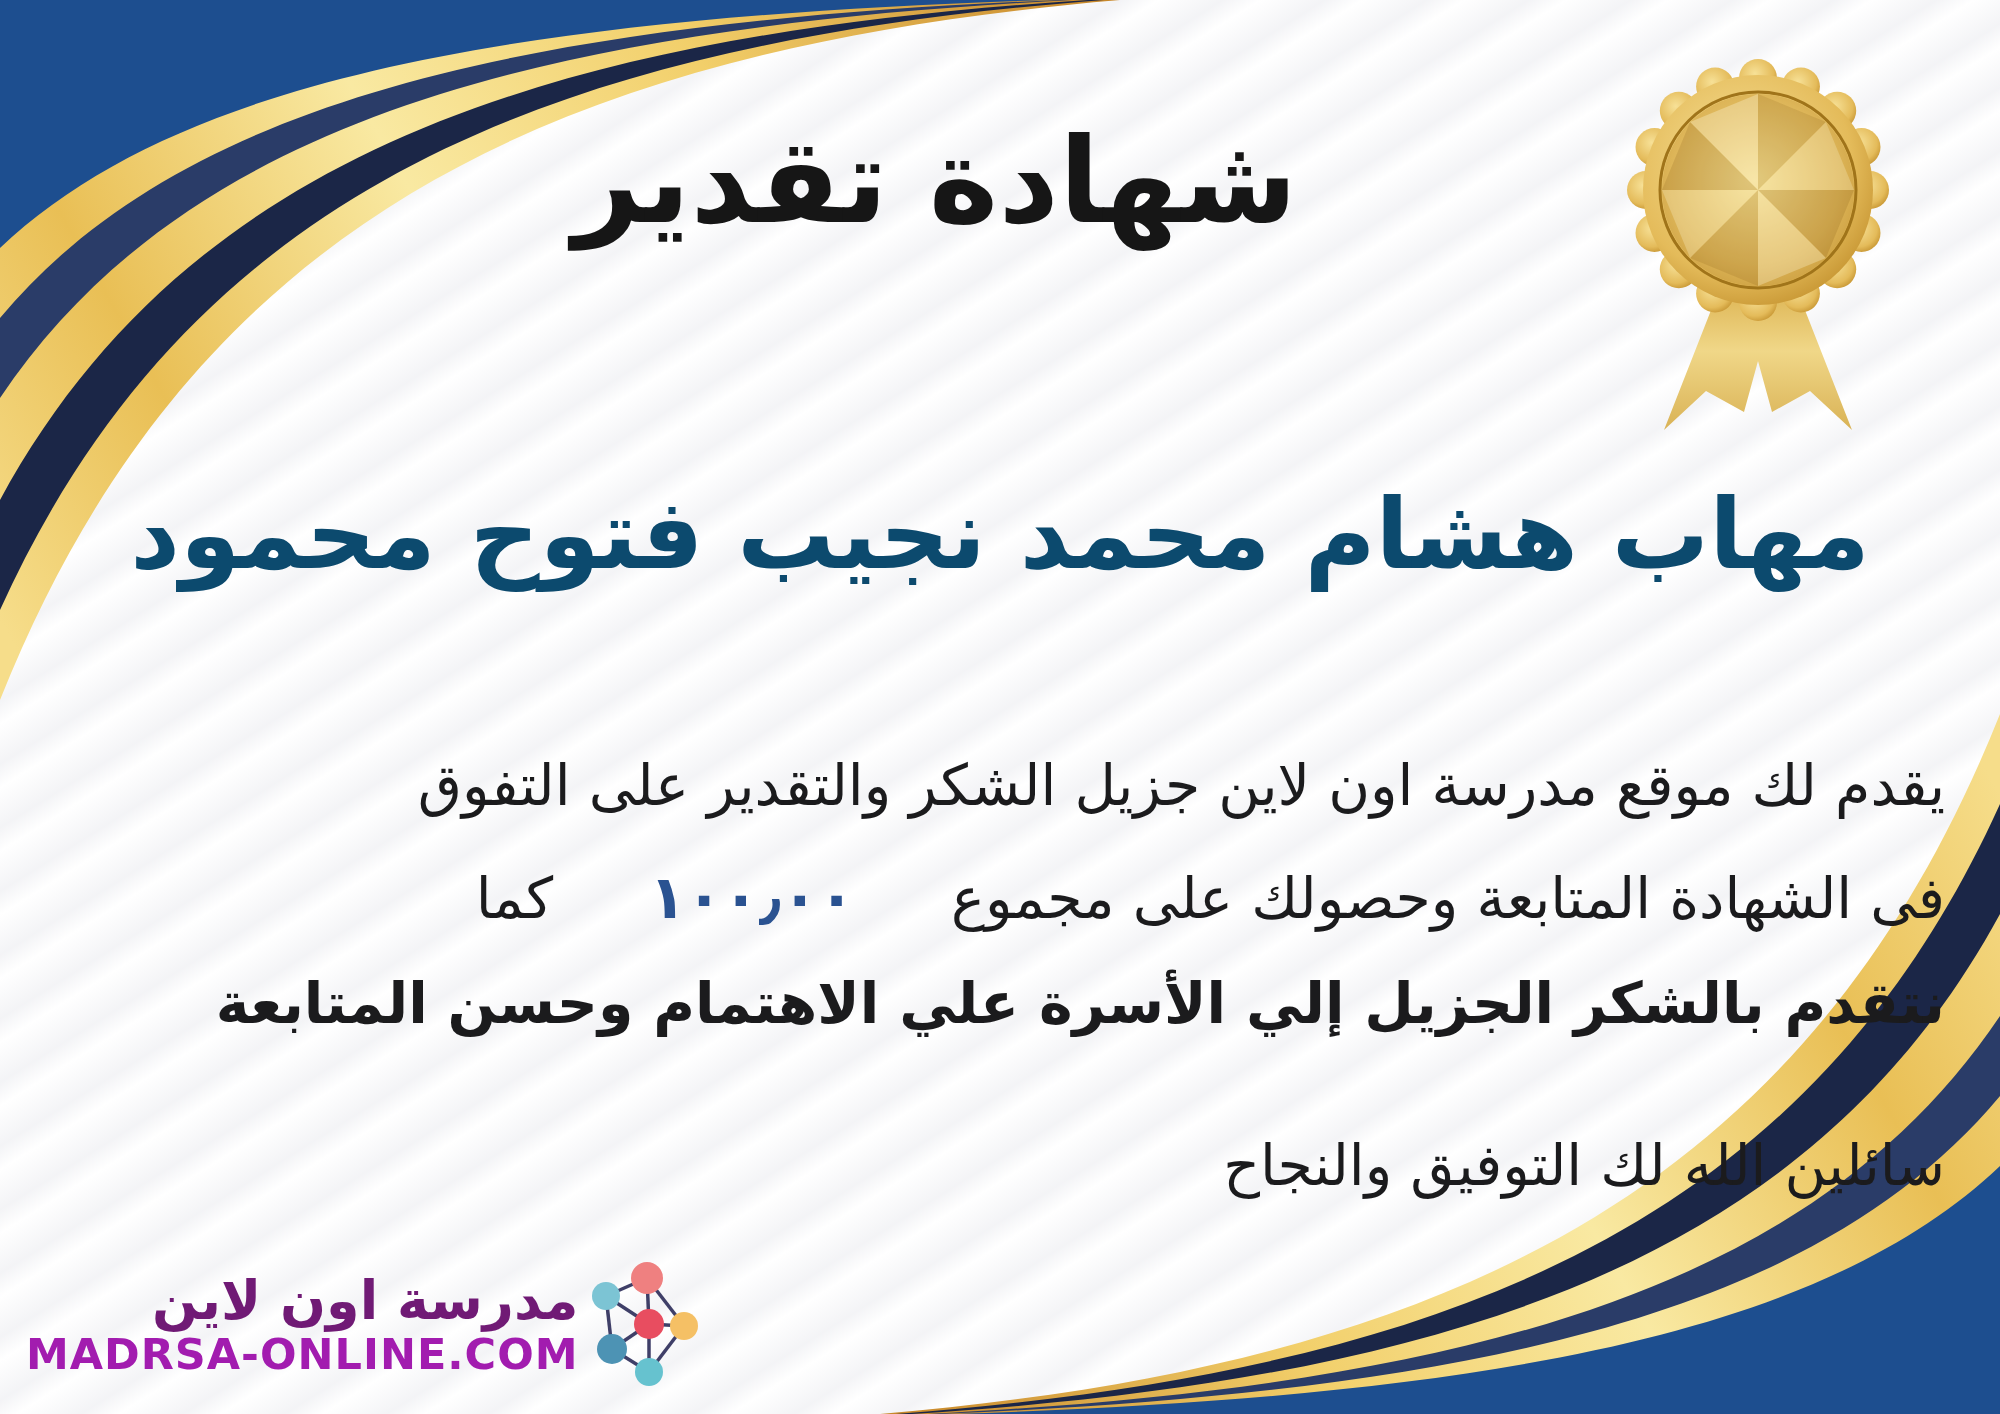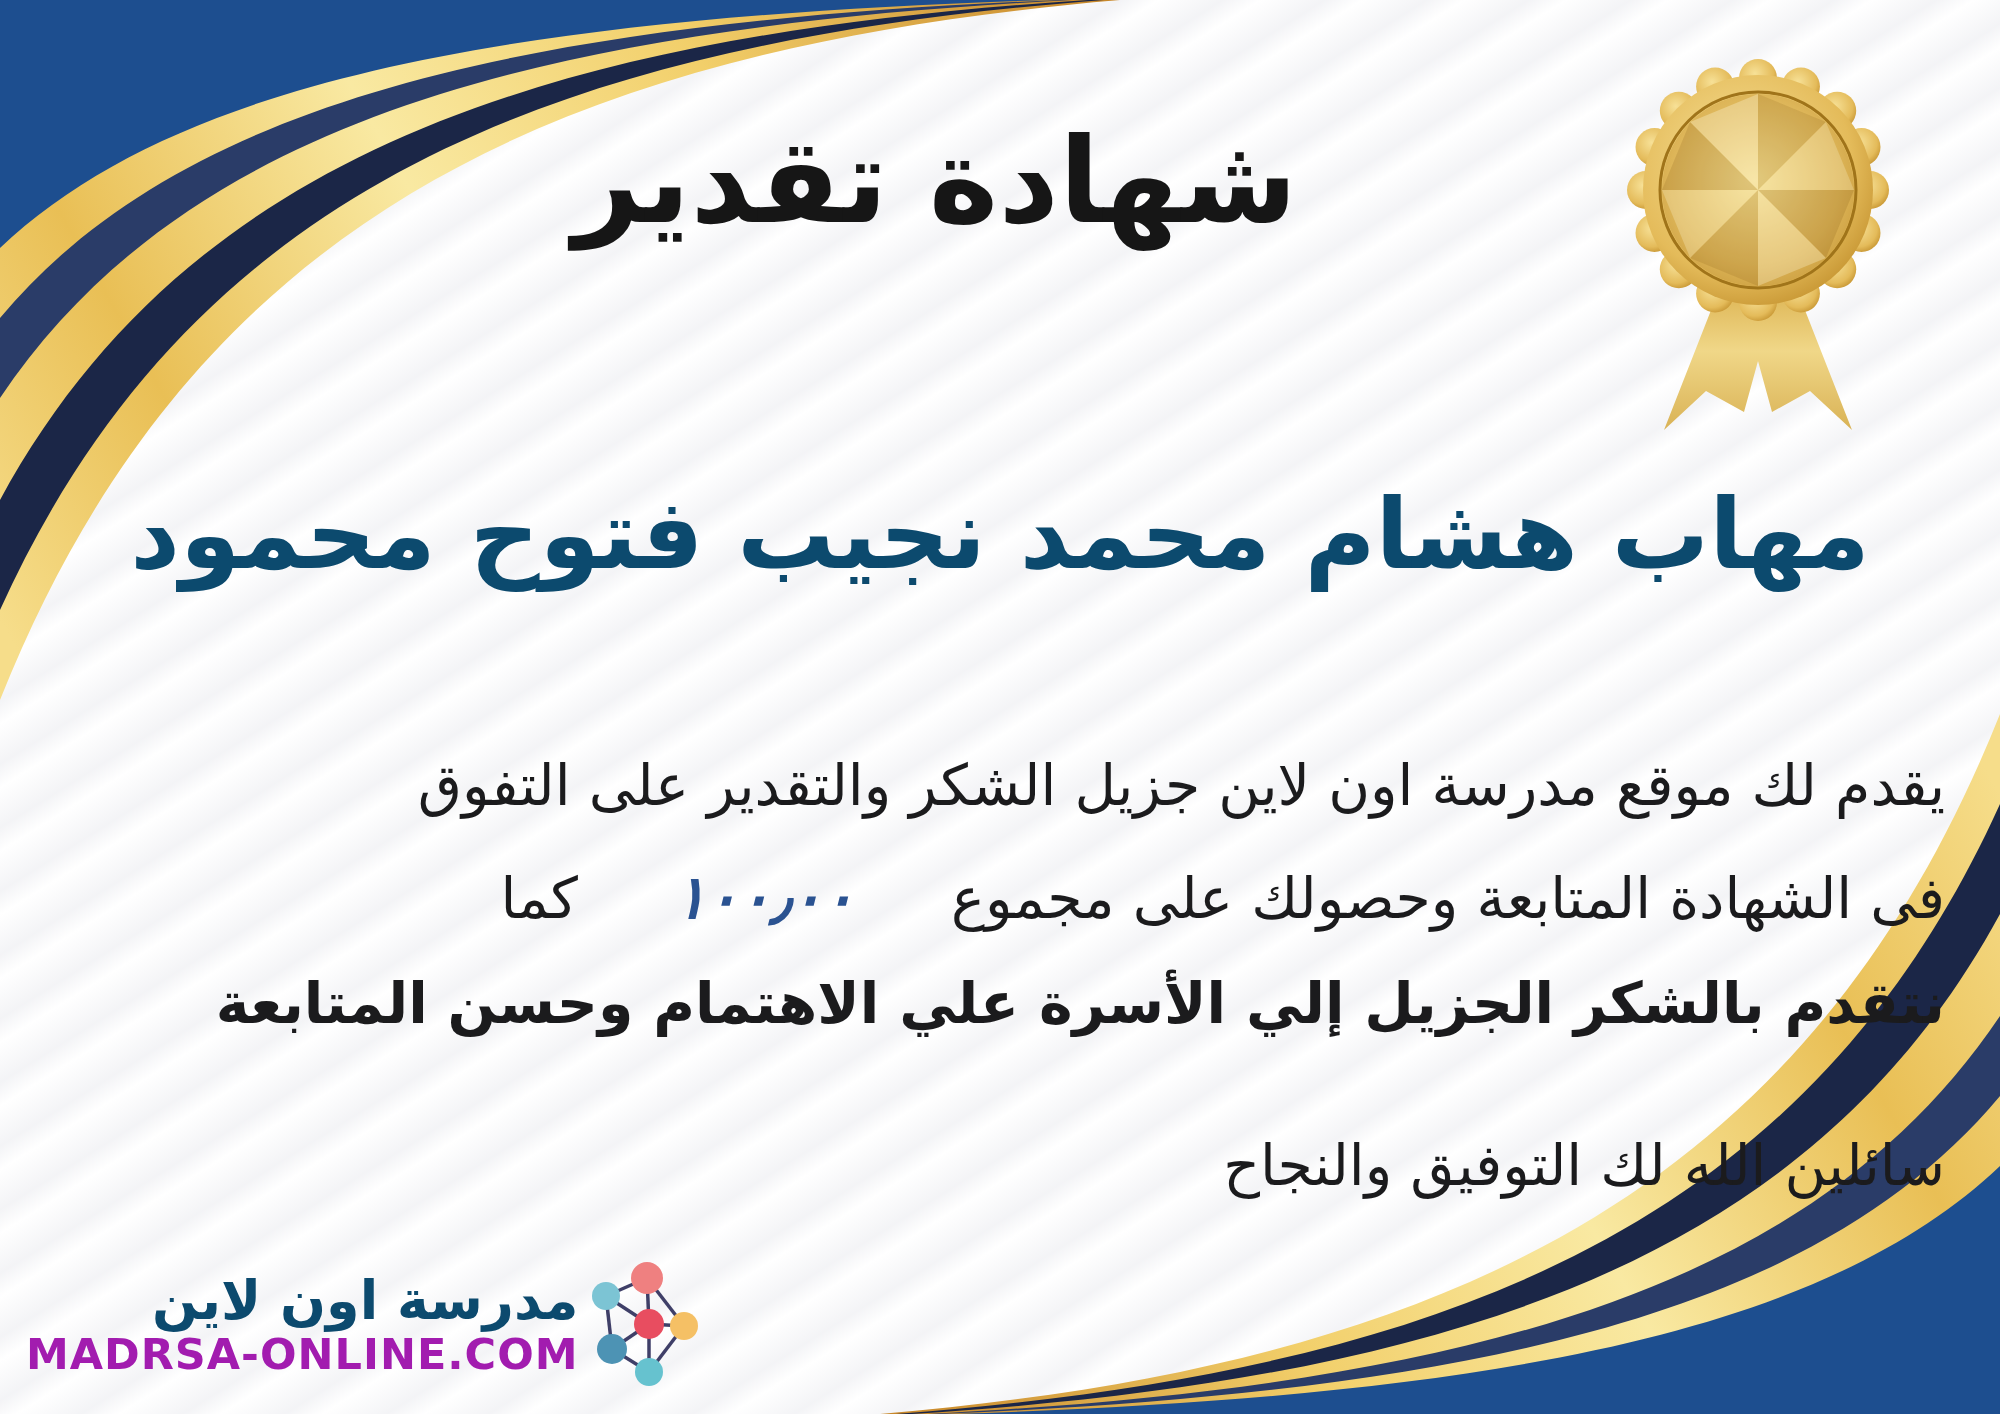--- a/index.html
+++ b/index.html
@@ -27,29 +27,29 @@
     top:478px;left:0;right:0;text-align:center;
     font-size:97px;font-weight:bold;color:#0c4a6e;
   }
   .bodyline{
     left:55px;right:55px;text-align:right;
     font-size:57px;color:#1b1b1d;font-weight:normal;
   }
   .l1{top:752px;} .l2{top:862px;} .l3{top:970px;font-weight:bold;} .l4{top:1132px;}
   .score{
     color:#2a5291;font-weight:bold;font-size:60px;
-    letter-spacing:8px;margin:16px 78px;white-space:nowrap;font-style:italic;
+    letter-spacing:8px;margin:16px 78px;white-space:nowrap;
   }
   .medal{position:absolute;left:1608px;top:42px;width:300px;height:430px;z-index:2;}
   .logo{
     position:absolute;top:1254px;left:26px;z-index:3;
     display:flex;align-items:center;gap:10px;
   }
   .logo-text{display:flex;flex-direction:column;align-items:flex-end;gap:2px;}
-  .logo-ar{font-size:54px;font-weight:bold;color:#0c4a6e;line-height:1.1;}
+  .logo-ar{font-size:54px;font-weight:bold;color:#701a75;line-height:1.1;}
   .logo-en{font-size:43px;font-weight:bold;color:#a21caf;letter-spacing:1px;line-height:1.05;}
 </style>
 </head>
 <body>
 
 <div id="canvas">
 
   <svg class="decor" viewBox="0 0 2000 1414" width="2000" height="1414" aria-hidden="true">
     <defs>
       <linearGradient id="goldTL" gradientUnits="userSpaceOnUse" x1="1100" y1="0" x2="0" y2="620">

